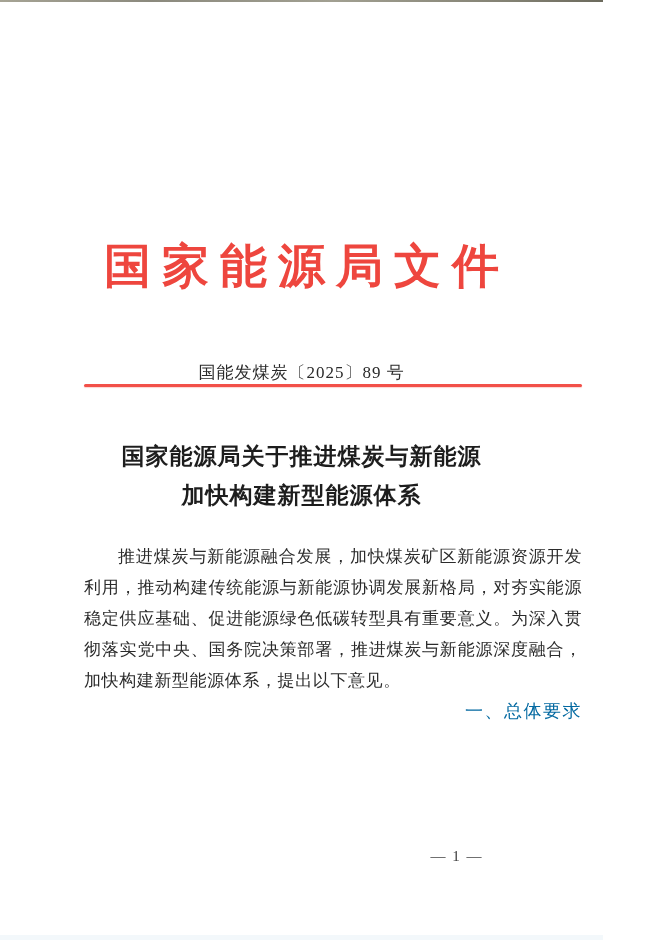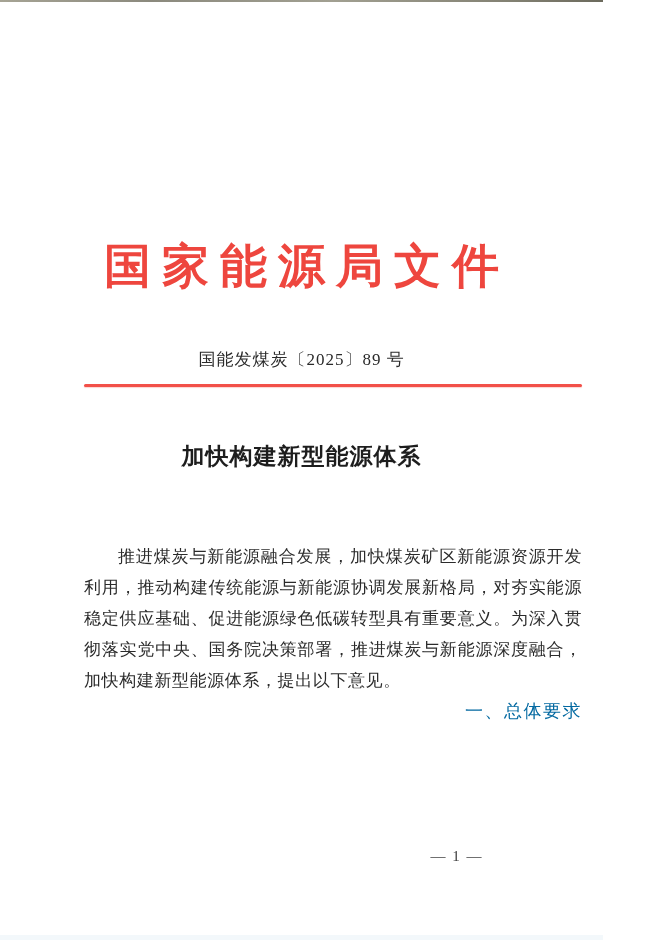--- a/index.html
+++ b/index.html
@@ -26,21 +26,21 @@
   }
   .agency-header{
     position:absolute;top:242px;left:0;width:100%;
     text-align:center;
     font-size:47px;line-height:48px;font-weight:bold;
     letter-spacing:11px;text-indent:11px;
     color:var(--accent-red);
     white-space:nowrap;
   }
   .doc-number{
-    position:absolute;top:349px;left:0;width:100%;
+    position:absolute;top:362px;left:0;width:100%;
     text-align:center;
     font-size:17px;line-height:22px;
     letter-spacing:1px;
     color:#2a2a2a;
   }
   .red-divider{
     position:absolute;top:384px;left:84px;
     width:498px;height:3px;
     background:var(--divider-red);
     border-radius:2px;
@@ -87,20 +87,21 @@
 
   <div class="scan-edge-top"></div>
 
   <div class="agency-header">国家能源局文件</div>
 
   <div class="doc-number">国能发煤炭〔2025〕89 号</div>
 
   <div class="red-divider"></div>
 
   <div class="doc-title">
+    <div>国家能源局关于推进煤炭与新能源</div>
     <div>加快构建新型能源体系</div>
   </div>
 
   <div class="body-block">
     <p class="para">推进煤炭与新能源融合发展，加快煤炭矿区新能源资源开发利用，推动构建传统能源与新能源协调发展新格局，对夯实能源稳定供应基础、促进能源绿色低碳转型具有重要意义。为深入贯彻落实党中央、国务院决策部署，推进煤炭与新能源深度融合，加快构建新型能源体系，提出以下意见。</p>
     <p class="section-heading">一、总体要求</p>
   </div>
 
   <div class="page-number">— 1 —</div>
 

